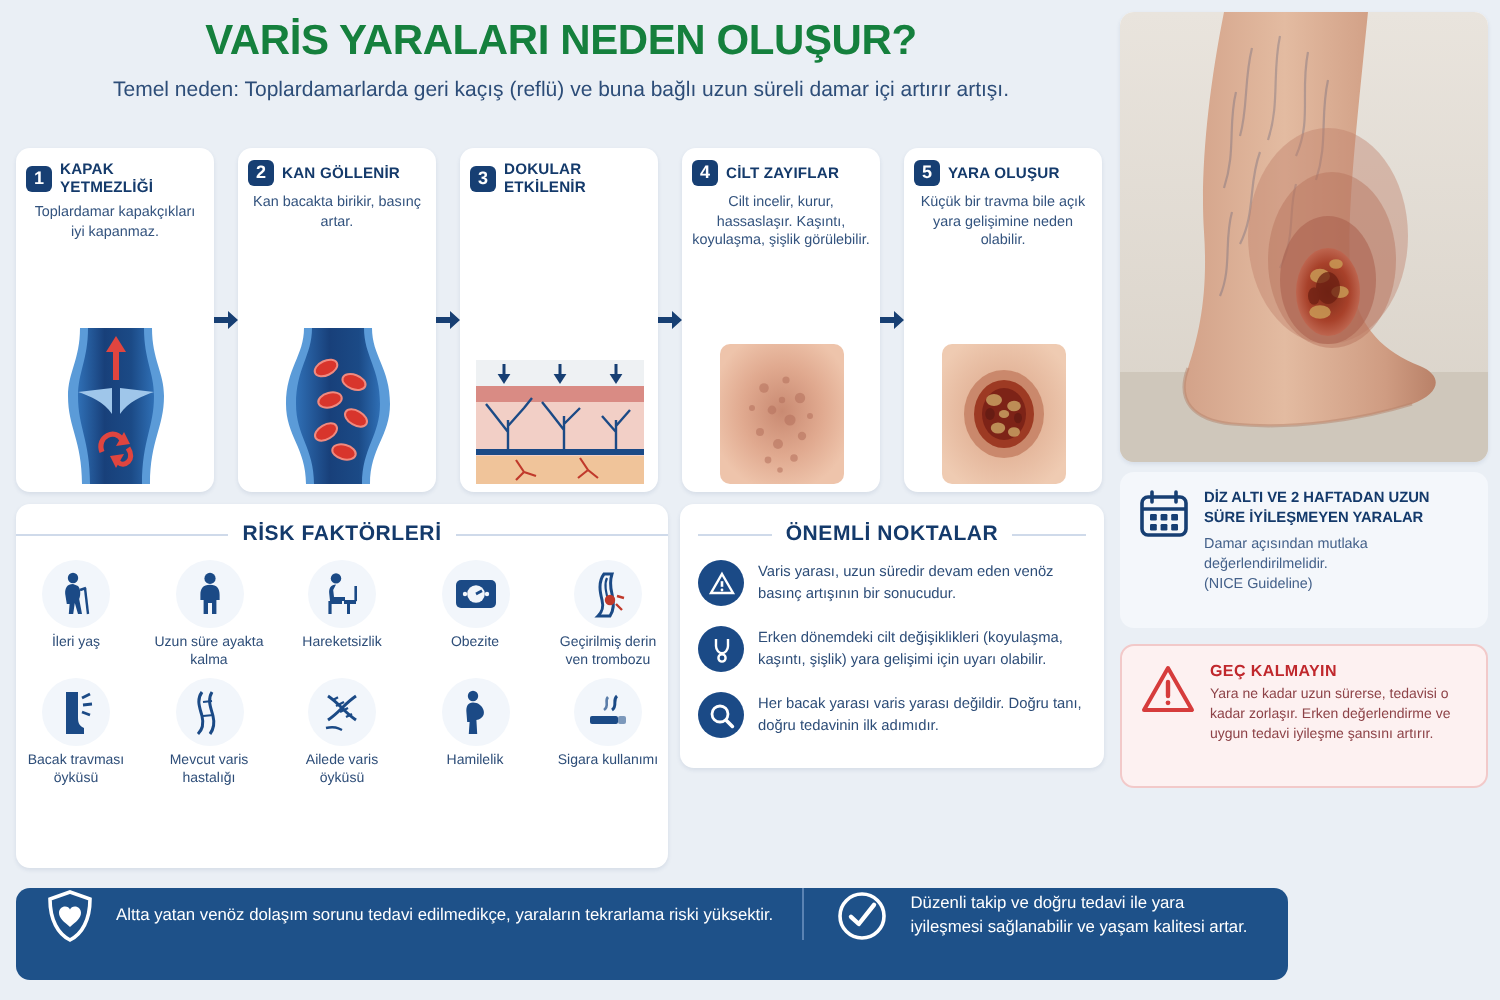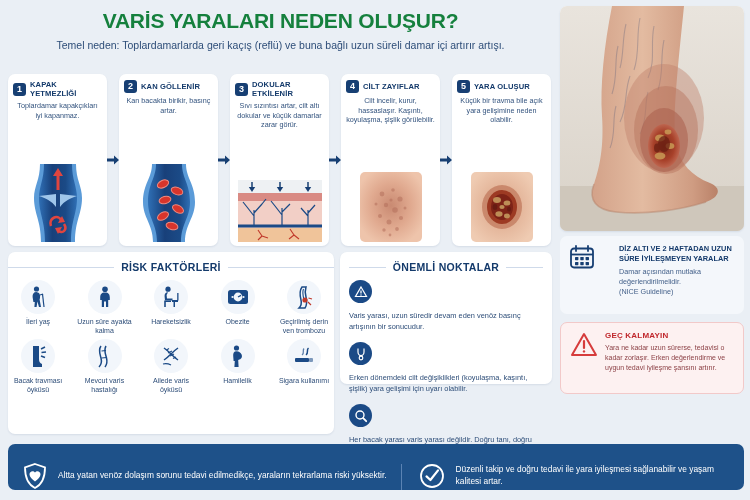--- a/index.html
+++ b/index.html
@@ -61,56 +61,56 @@
     display:flex;align-items:center;justify-content:center;margin-bottom:3px;
   }
   .risk-label{font-size:7px;line-height:1.3;text-align:center;color:#2d4d78;}
 
   
   .points-panel{
     position:absolute;left:340px;top:252px;width:212px;height:132px;
     background:#fff;border-radius:7px;box-sizing:border-box;padding:7px 9px;
     box-shadow:0 1px 2px rgba(30,60,110,.10);
   }
-  .point{display:flex;gap:7px;align-items:flex-start;margin-bottom:10px;flex-direction:column;}
+  .point{display:flex;gap:7px;align-items:flex-start;margin-bottom:10px;}
   .point-icon{
     width:23px;height:23px;border-radius:50%;background:#1b4a86;flex:0 0 23px;
     display:flex;align-items:center;justify-content:center;
   }
   .point-text{font-size:7.4px;line-height:1.42;color:#2d4d78;padding-top:1px;}
 
   
   .photo-card{
     position:absolute;left:560px;top:6px;width:184px;height:225px;
     border-radius:7px;overflow:hidden;background:#fff;
     box-shadow:0 1px 2px rgba(30,60,110,.10);
   }
   .photo-card svg{display:block;width:100%;height:100%;}
 
   .note-card{
     position:absolute;left:560px;top:236px;width:184px;height:78px;
     background:#f4f7fb;border-radius:7px;box-sizing:border-box;
-    padding:8px 9px;display:flex;gap:24px;
+    padding:8px 9px;display:flex;gap:7px;
   }
   .note-title{font-size:7.4px;font-weight:bold;color:#143a6b;line-height:1.35;margin-bottom:3px;}
   .note-text{font-size:7.2px;line-height:1.38;color:#44618a;}
 
   .warn-card{
     position:absolute;left:560px;top:322px;width:184px;height:72px;
     background:#fdf1f1;border:1px solid #f2c9c9;border-radius:7px;box-sizing:border-box;
     padding:8px 9px;display:flex;gap:7px;
   }
   .warn-title{font-size:8px;font-weight:bold;color:#c0282d;margin-bottom:3px;letter-spacing:.2px;}
   .warn-text{font-size:7px;line-height:1.42;color:#8d4247;}
 
   
   .footer{
-    position:absolute;left:8px;top:444px;width:736px;height:46px;
+    position:absolute;left:8px;top:444px;width:636px;height:46px;
     background:#1e5189;border-radius:7px;box-sizing:border-box;
-    display:flex;align-items:flex-end;padding:0 14px;
+    display:flex;align-items:flex-start;padding:0 14px;
   }
   .foot-item{display:flex;align-items:center;gap:10px;}
   .foot-left{flex:0 0 auto;max-width:370px;}
   .foot-divider{width:1px;height:26px;background:#5b83b3;margin:0 16px 0 14px;}
   .foot-text{font-size:8.4px;line-height:1.4;color:#ffffff;}
   .foot-icon{flex:0 0 auto;display:flex;align-items:center;justify-content:center;}
 </style>
 </head>
 <body>
 
@@ -193,21 +193,20 @@
       <svg width="12" height="12" viewBox="0 0 12 12">
           <path d="M0 4.5 L7 4.5 L7 1.5 L12 6 L7 10.5 L7 7.5 L0 7.5 Z" fill="#173f73"></path>
         </svg>
     </div>
 
     <div class="step-card">
       <div class="step-head">
         <div class="badge">3</div>
         <div class="step-title">DOKULAR ETKİLENİR</div>
       </div>
-      <div class="step-desc">Sıvı sızıntısı artar, cilt altı dokular ve küçük damarlar zarar görür.</div>
       <div class="step-art">
         <svg width="84" height="62" viewBox="0 0 84 62">
           <rect x="0" y="0" width="84" height="62" rx="3" fill="#f6ece6"></rect>
           <rect x="0" y="0" width="84" height="13" fill="#eef1f3"></rect>
           <rect x="0" y="13" width="84" height="8" fill="#d98b84"></rect>
           <rect x="0" y="21" width="84" height="27" fill="#f2cfc6"></rect>
           <rect x="0" y="48" width="84" height="14" fill="#f0c49a"></rect>
           <g stroke="#173f73" stroke-width="1.5" fill="none">
             <path d="M14 2 L14 10"></path>
               <path d="M42 2 L42 10"></path>

